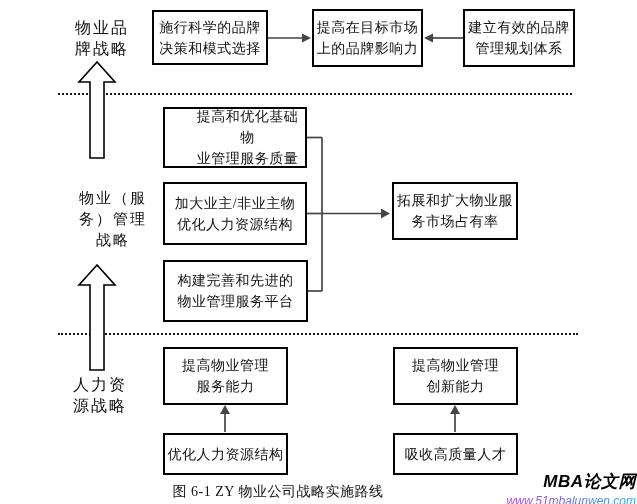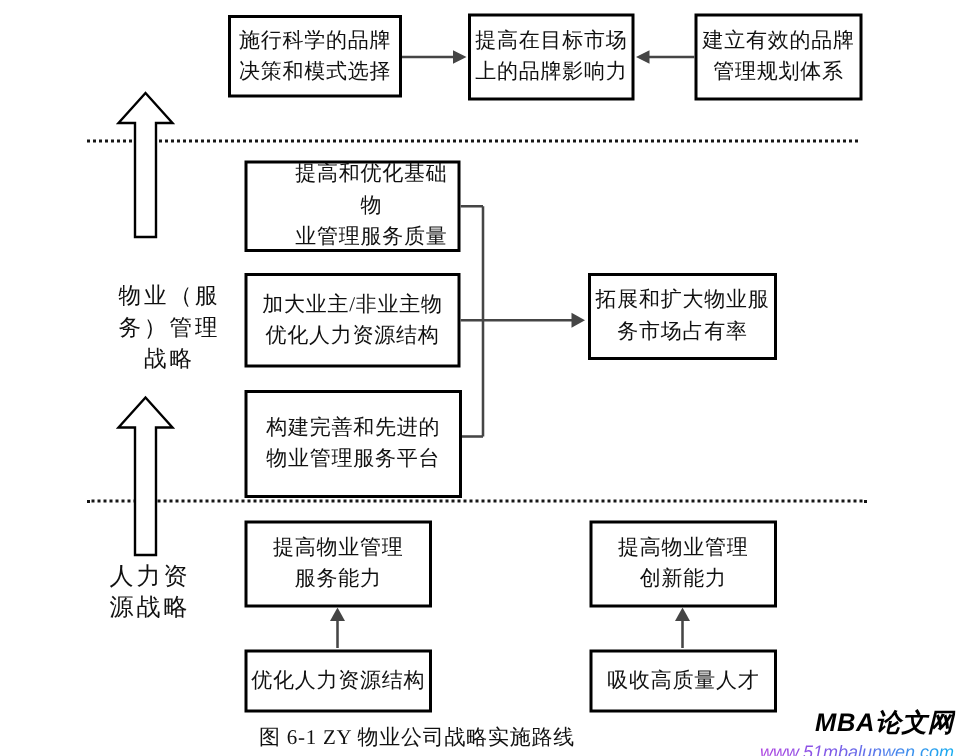--- a/index.html
+++ b/index.html
@@ -29,21 +29,21 @@
     background:#ffffff;border:2px solid var(--box-border);
     display:flex;align-items:center;justify-content:center;
     text-align:center;white-space:pre-line;
     font-size:14px;line-height:21px;letter-spacing:0.5px;
   }
   #b1{left:152px;top:10px;width:116px;height:55px;}
   #b2{left:312px;top:9px;width:111px;height:58px;}
   #b3{left:463px;top:9px;width:112px;height:58px;}
   #b4{left:163px;top:107px;width:144px;height:61px;padding-left:25px;}
   #b5{left:163px;top:182px;width:144px;height:63px;}
-  #b6{left:163px;top:260px;width:145px;height:72px;}
+  #b6{left:163px;top:260px;width:145px;height:62px;}
   #b7{left:392px;top:182px;width:126px;height:58px;}
   #b8{left:163px;top:347px;width:125px;height:58px;}
   #b9{left:163px;top:433px;width:125px;height:42px;}
   #b10{left:393px;top:347px;width:125px;height:58px;}
   #b11{left:393px;top:433px;width:125px;height:42px;}
   .side-label{
     position:absolute;z-index:3;text-align:center;white-space:pre-line;
     font-size:16px;line-height:21px;letter-spacing:2px;
   }
   #lbl-brand{left:64px;top:17px;width:76px;}
@@ -88,20 +88,22 @@
     <line class="conn" x1="322" y1="137.5" x2="322" y2="291"></line>
     <line class="conn" x1="322" y1="213.5" x2="382" y2="213.5"></line>
     <polygon class="conn-head" points="381,208.5 390,213.5 381,218.5"></polygon>
 
     <line class="conn" x1="225" y1="432" x2="225" y2="413"></line>
     <polygon class="conn-head" points="220,414 225,405 230,414"></polygon>
     <line class="conn" x1="455" y1="432" x2="455" y2="413"></line>
     <polygon class="conn-head" points="450,414 455,405 460,414"></polygon>
   </svg>
 
+  <div id="lbl-brand" class="side-label">物业品
+牌战略</div>
   <div id="lbl-mgmt" class="side-label">物业（服
 务）管理
 战略</div>
   <div id="lbl-hr" class="side-label">人力资
 源战略</div>
 
   <div id="b1" class="box">施行科学的品牌
 决策和模式选择</div>
   <div id="b3" class="box">建立有效的品牌
 管理规划体系</div>

